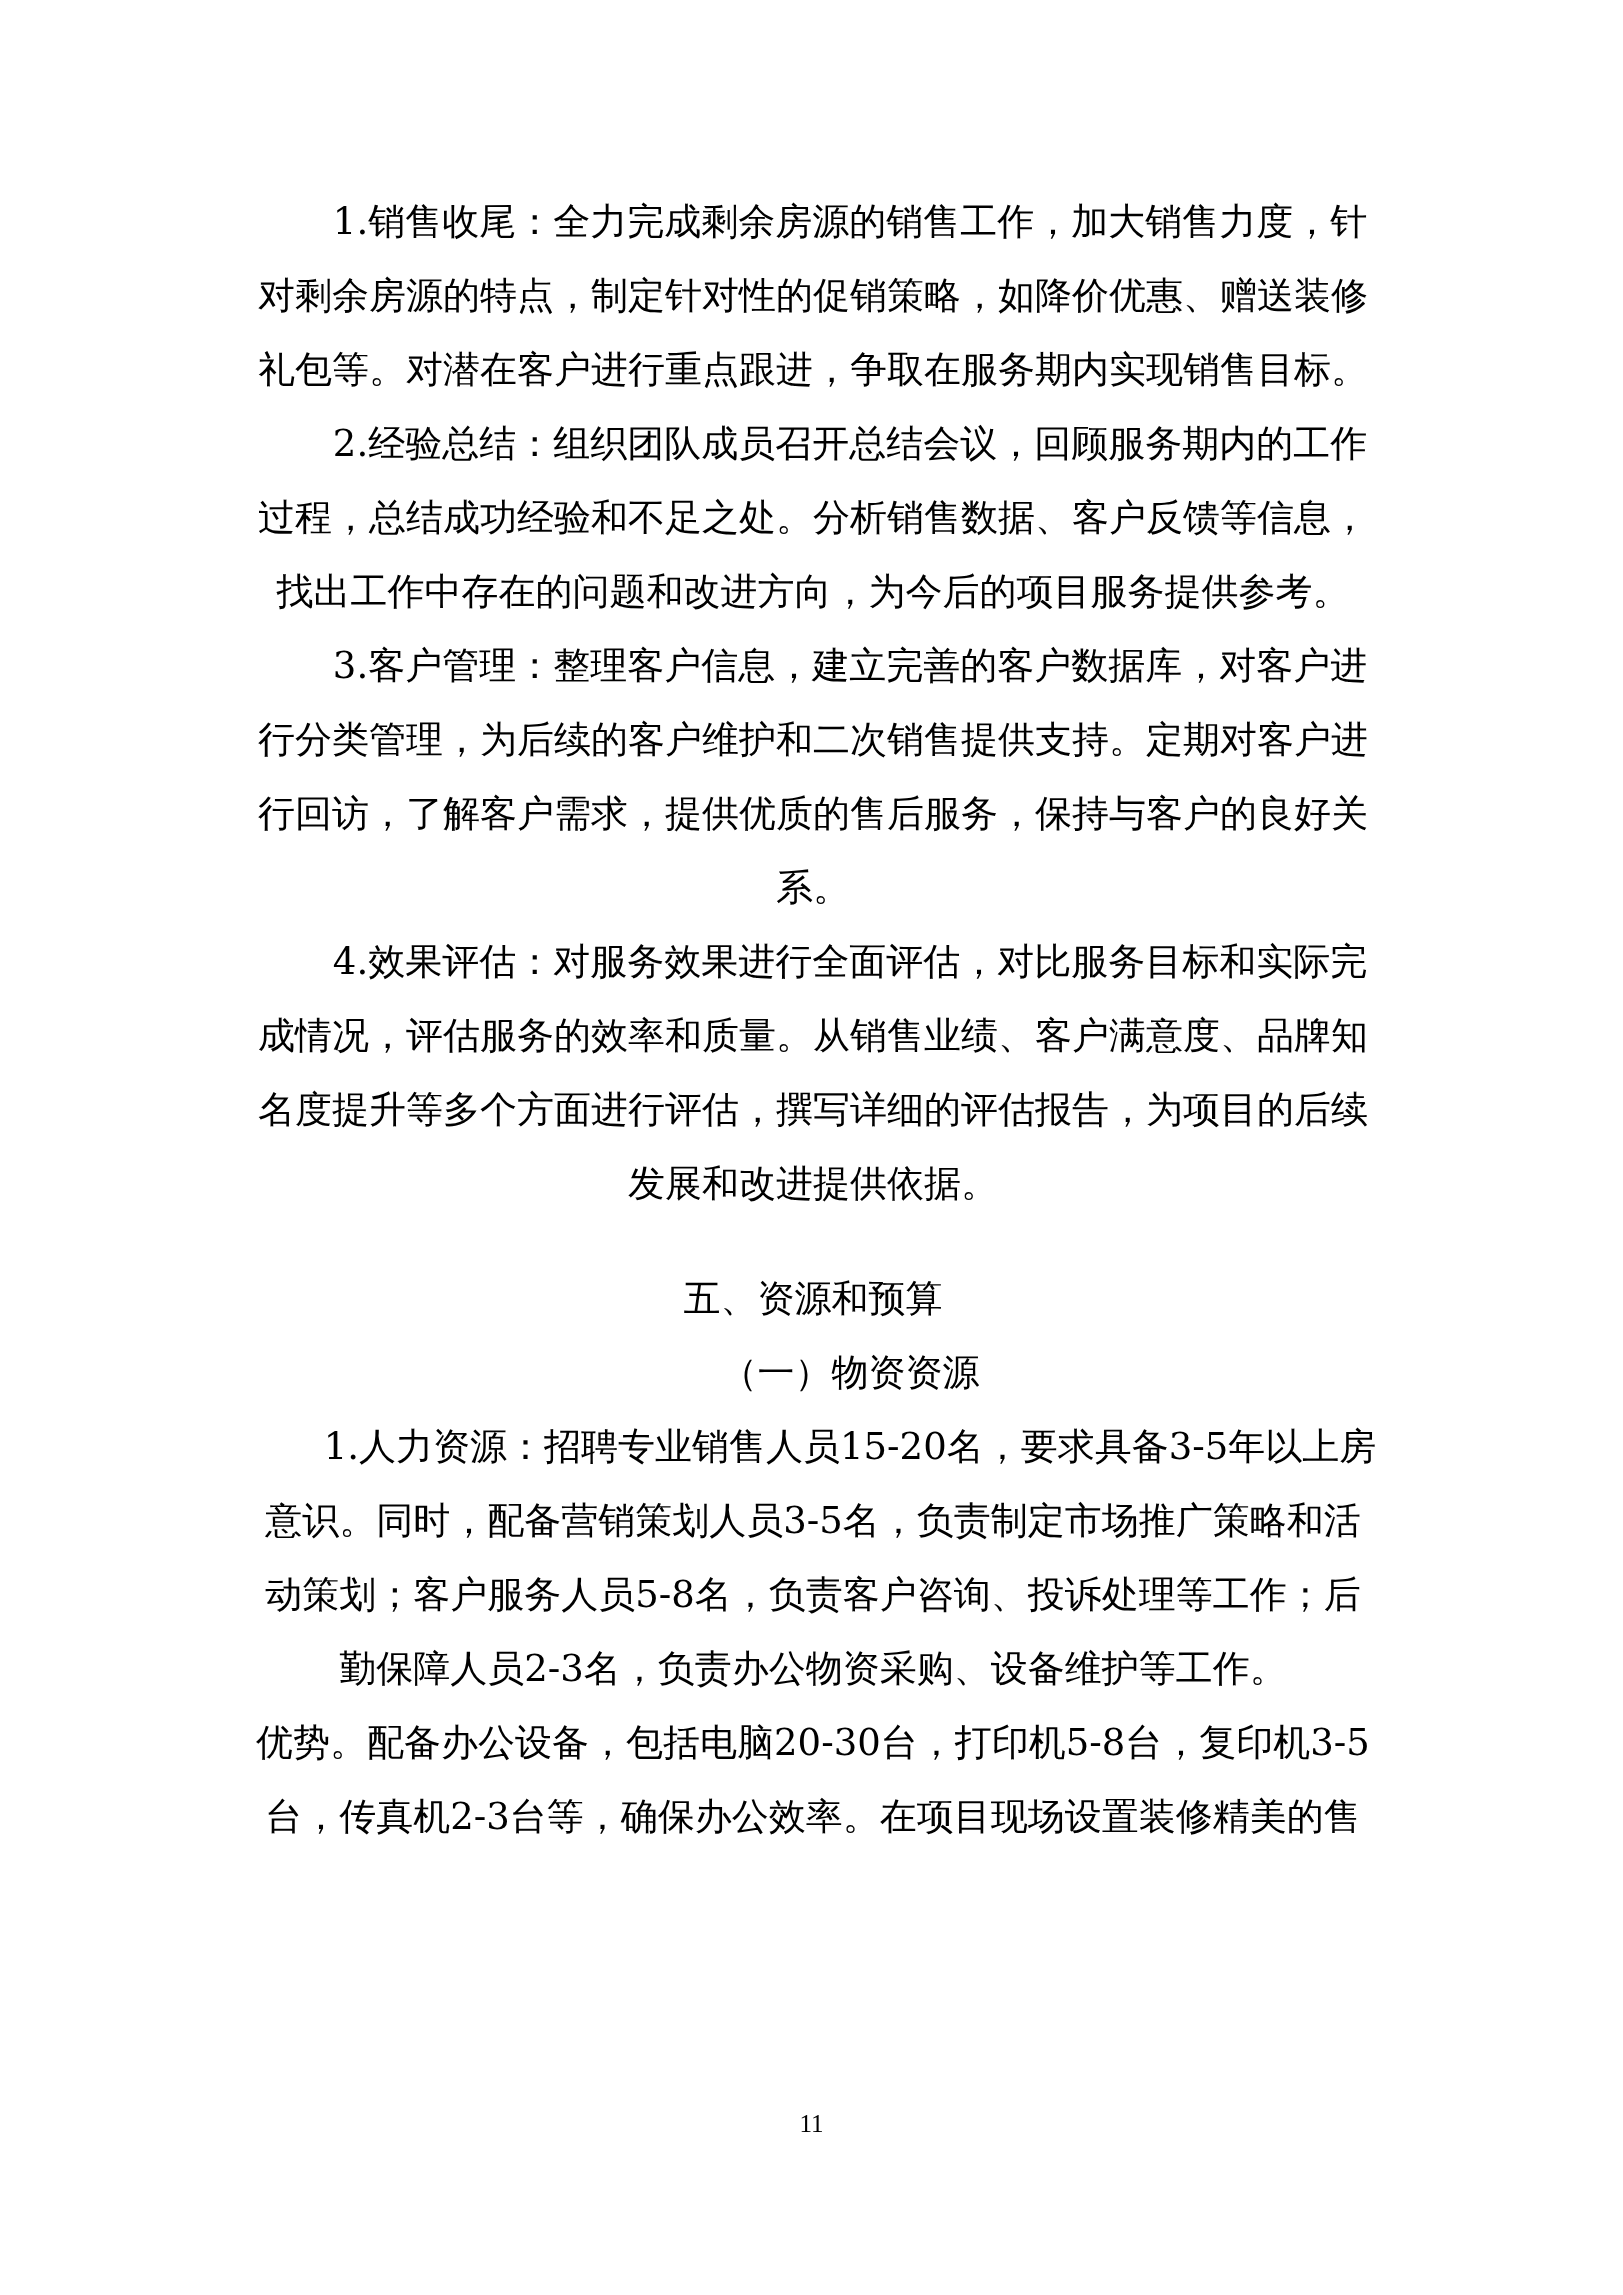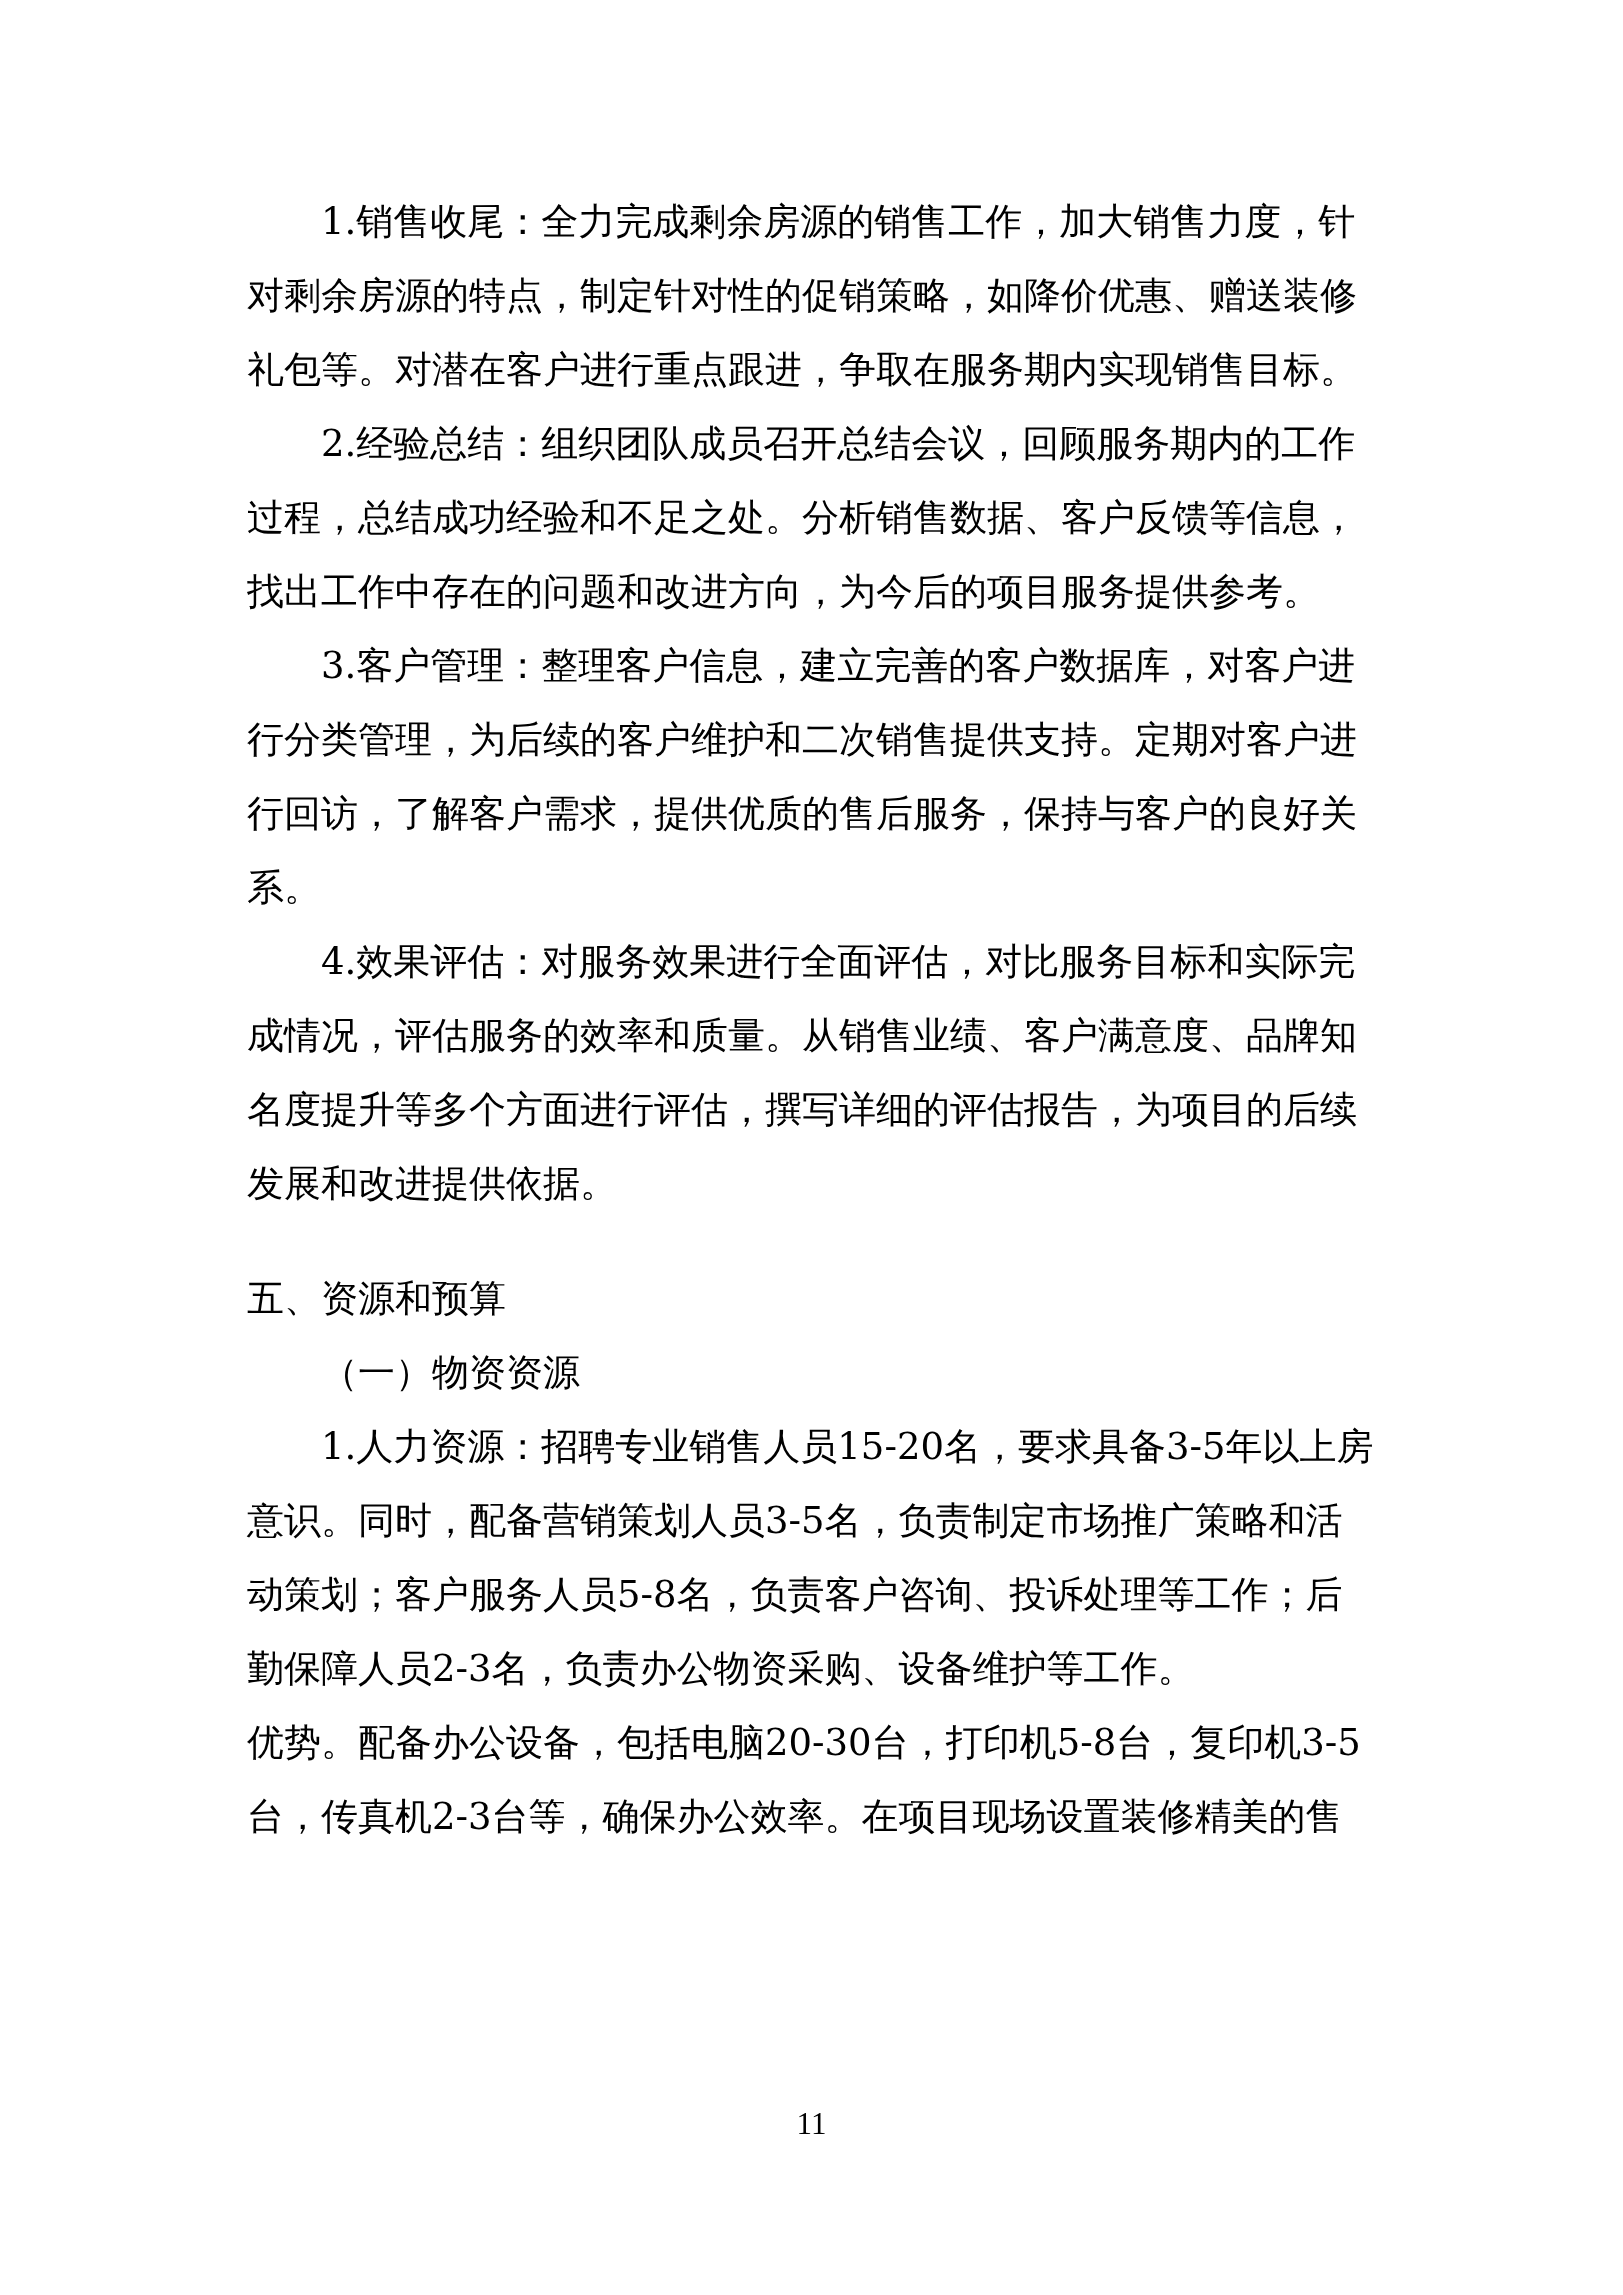--- a/index.html
+++ b/index.html
@@ -4,28 +4,28 @@
 <style>
   html, body { margin: 0; padding: 0; background: #ffffff; }
   body { width: 1623px; height: 2295px; position: relative; overflow: hidden; }
   .page {
     position: absolute; left: 0; top: 0; width: 1623px; height: 2295px;
     background: #ffffff; color: #000000;
     font-family: "DejaVu Serif", "Liberation Serif", serif;
   }
   .body-text {
     position: absolute; left: 247px; top: 185px; width: 1132px;
-    font-size: 37px; line-height: 74px; letter-spacing: 0px;
+    font-size: 37px; line-height: 74px; letter-spacing: 0px; text-align: center;
   }
   .line { display: block; white-space: pre; height: 74px; }
   .para-gap { height: 41px; }
   .heading .line { }
   .page-number {
     position: absolute; left: 0; width: 1623px; top: 2106px; text-align: center;
-    font-family: "Liberation Serif", "DejaVu Serif", serif; font-size: 31px; line-height: 35px;
+    font-family: "Liberation Serif", "DejaVu Serif", serif; font-size: 25px; line-height: 35px;
   }
 </style>
 </head>
 <body>
 
 <div class="page">
   <div class="body-text">
 
     <div>
       <span class="line">　　1.销售收尾：全力完成剩余房源的销售工作，加大销售力度，针</span>

